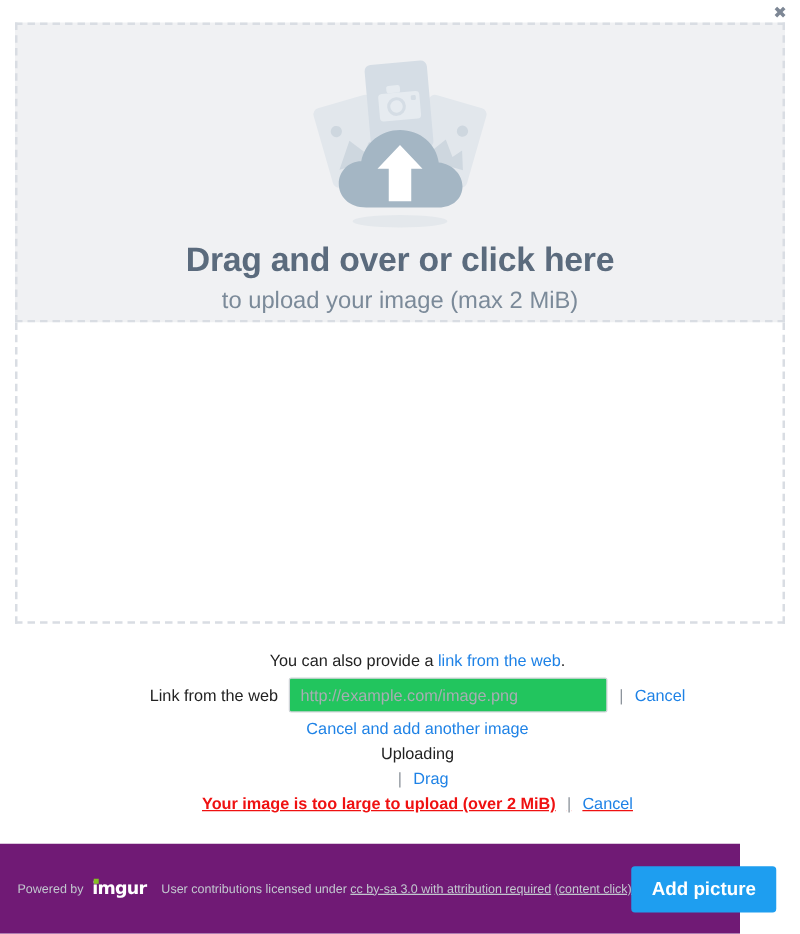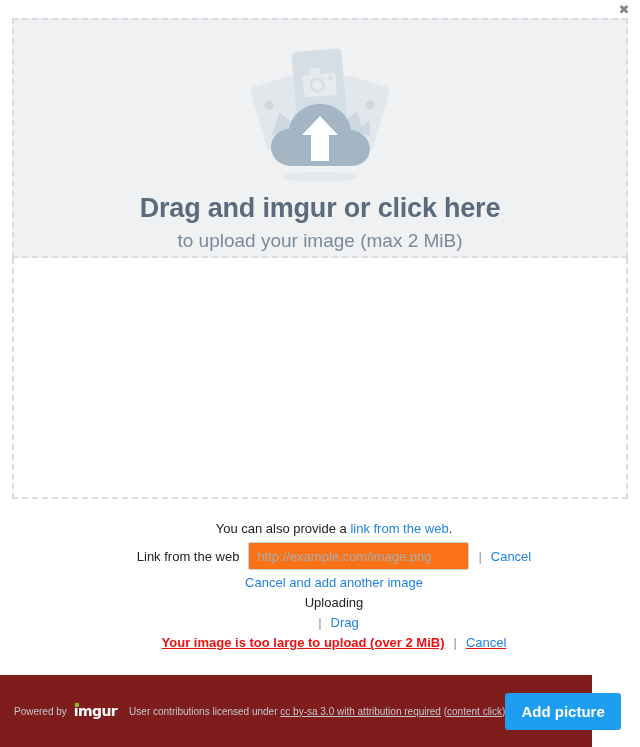--- a/index.html
+++ b/index.html
@@ -120,30 +120,30 @@
     gap: 0;
   }
 
   .link-row .lbl {
     font-size: 13px;
     color: #222;
     margin-right: 9px;
   }
 
   .url-input {
-    width: 221px;
+    width: 255px;
     height: 28px;
     box-sizing: border-box;
     border: 1px solid #cfd3d8;
     border-radius: 2px;
     padding: 0 8px;
     font-size: 13px;
     color: #333;
     font-family: "Liberation Sans", sans-serif;
-    background: #f97316;
+    background: #22c55e;
     outline: none;
   }
   .url-input::placeholder { color: #a8adb3; }
 
   .sep {
     color: #8d949c;
     margin: 0 9px;
   }
 
   .row-center {
@@ -173,21 +173,21 @@
   .error-line .sep { font-weight: normal; }
   .error-line a.lnk { font-weight: normal; }
 
   
   .footer {
     position: absolute;
     left: 0;
     bottom: 0;
     width: 592px;
     height: 72px;
-    background: #7f1d1d;
+    background: #701a75;
     display: flex;
     align-items: center;
     padding: 0 14px;
     box-sizing: border-box;
   }
 
   .powered {
     font-size: 10px;
     color: #c2c7cf;
     white-space: nowrap;
@@ -268,21 +268,21 @@
         <rect x="100" y="41" width="4" height="4" rx="1" fill="#d5dde5"></rect>
       </g>
 
       <path d="M63 130 C49 130 41 121 41 111 C41 101 49 93 59 93 C62 78 75 68 90 68 C106 68 119 79 121 94 C132 95 140 104 140 113 C140 123 132 130 121 130 Z" fill="#a4b6c4"></path>
 
       <path d="M90 80 L108 99 L99 99 L99 125 L81 125 L81 99 L72 99 Z" fill="#ffffff"></path>
 
       <ellipse cx="90" cy="141" rx="38" ry="5" fill="#e4e8ec"></ellipse>
     </svg>
 
-    <div class="dz-title">Drag and imgur or click here</div>
+    <div class="dz-title">Drag and over or click here</div>
     <div class="dz-sub">to upload your image (max 2 MiB)</div>
   </div>
 
   <div class="preview-area"></div>
 </div>
 
 <div class="form-block">
 
   <div class="provide-line">
     <span>You can also provide a </span><a class="lnk">link from the web</a><span>.</span>

